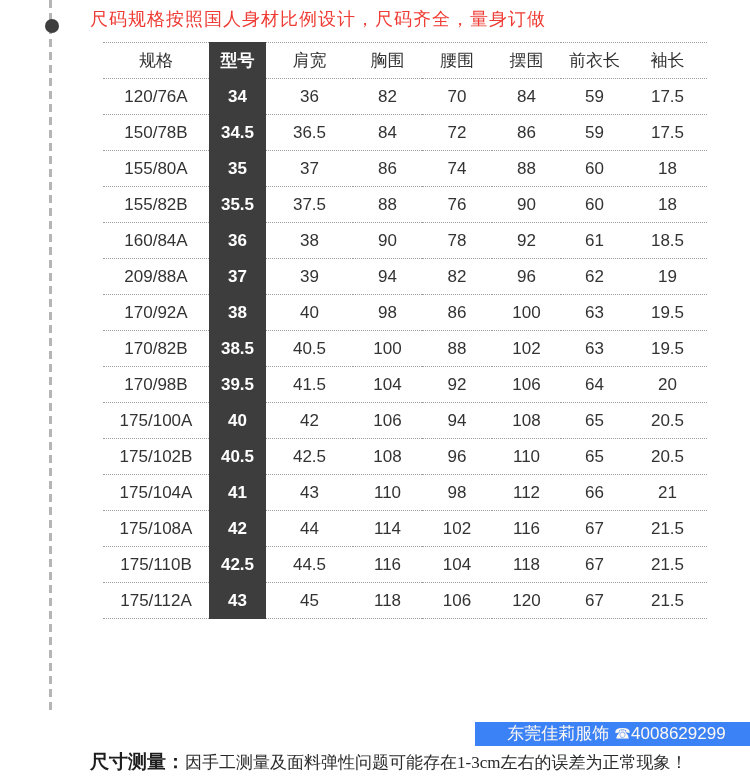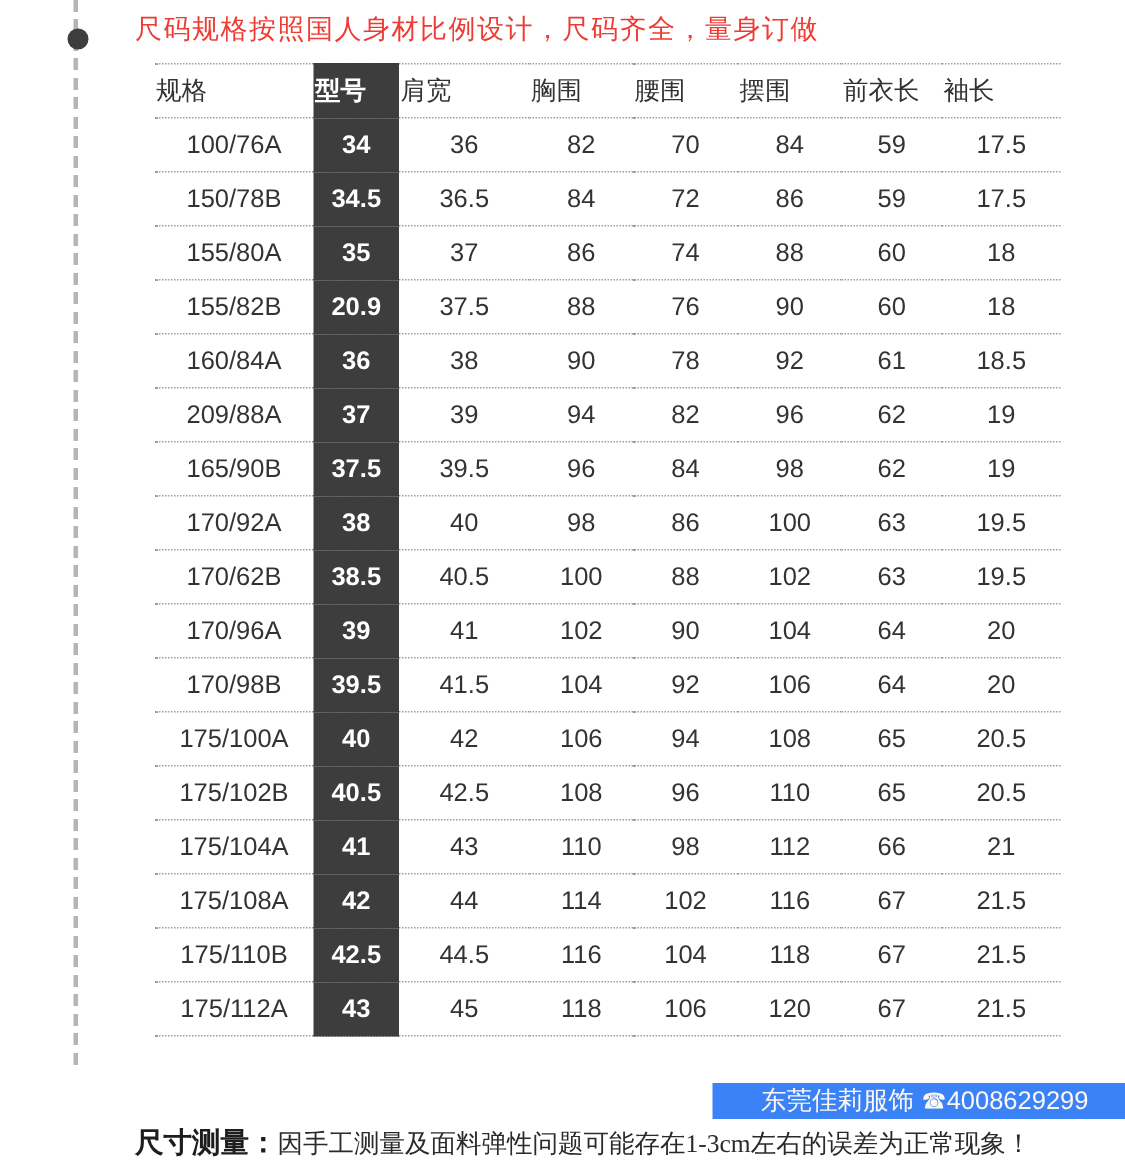--- a/index.html
+++ b/index.html
@@ -40,21 +40,21 @@
     width: 604px;
     border-collapse: separate;
     border-spacing: 0;
     table-layout: fixed;
     font-size: 17px;
     color: #333333;
   }
   .size-table th {
     font-weight: normal;
     height: 33px;
-    text-align: left;
+    text-align: center;
     vertical-align: middle;
     border-top: 1px dotted #9e9e9e;
     border-bottom: 1px dotted #9e9e9e;
   }
   .size-table td {
     height: 33px;
     text-align: center;
     vertical-align: middle;
     border-bottom: 1px dotted #9e9e9e;
   }
@@ -121,21 +121,21 @@
         <th>肩宽</th>
         <th>胸围</th>
         <th>腰围</th>
         <th>摆围</th>
         <th>前衣长</th>
         <th>袖长</th>
       </tr>
   </thead>
   <tbody>
       <tr>
-        <td>100/76A</td>
+        <td>120/76A</td>
         <td class="model">34</td>
         <td>36</td>
         <td>82</td>
         <td>70</td>
         <td>84</td>
         <td>59</td>
         <td>17.5</td>
       </tr>
       <tr>
         <td>150/78B</td>
@@ -152,21 +152,21 @@
         <td class="model">35</td>
         <td>37</td>
         <td>86</td>
         <td>74</td>
         <td>88</td>
         <td>60</td>
         <td>18</td>
       </tr>
       <tr>
         <td>155/82B</td>
-        <td class="model">20.9</td>
+        <td class="model">35.5</td>
         <td>37.5</td>
         <td>88</td>
         <td>76</td>
         <td>90</td>
         <td>60</td>
         <td>18</td>
       </tr>
       <tr>
         <td>160/84A</td>
         <td class="model">36</td>
@@ -181,58 +181,38 @@
         <td>209/88A</td>
         <td class="model">37</td>
         <td>39</td>
         <td>94</td>
         <td>82</td>
         <td>96</td>
         <td>62</td>
         <td>19</td>
       </tr>
       <tr>
-        <td>165/90B</td>
-        <td class="model">37.5</td>
-        <td>39.5</td>
-        <td>96</td>
-        <td>84</td>
-        <td>98</td>
-        <td>62</td>
-        <td>19</td>
-      </tr>
-      <tr>
         <td>170/92A</td>
         <td class="model">38</td>
         <td>40</td>
         <td>98</td>
         <td>86</td>
         <td>100</td>
         <td>63</td>
         <td>19.5</td>
       </tr>
       <tr>
-        <td>170/62B</td>
+        <td>170/82B</td>
         <td class="model">38.5</td>
         <td>40.5</td>
         <td>100</td>
         <td>88</td>
         <td>102</td>
         <td>63</td>
         <td>19.5</td>
-      </tr>
-      <tr>
-        <td>170/96A</td>
-        <td class="model">39</td>
-        <td>41</td>
-        <td>102</td>
-        <td>90</td>
-        <td>104</td>
-        <td>64</td>
-        <td>20</td>
       </tr>
       <tr>
         <td>170/98B</td>
         <td class="model">39.5</td>
         <td>41.5</td>
         <td>104</td>
         <td>92</td>
         <td>106</td>
         <td>64</td>
         <td>20</td>

